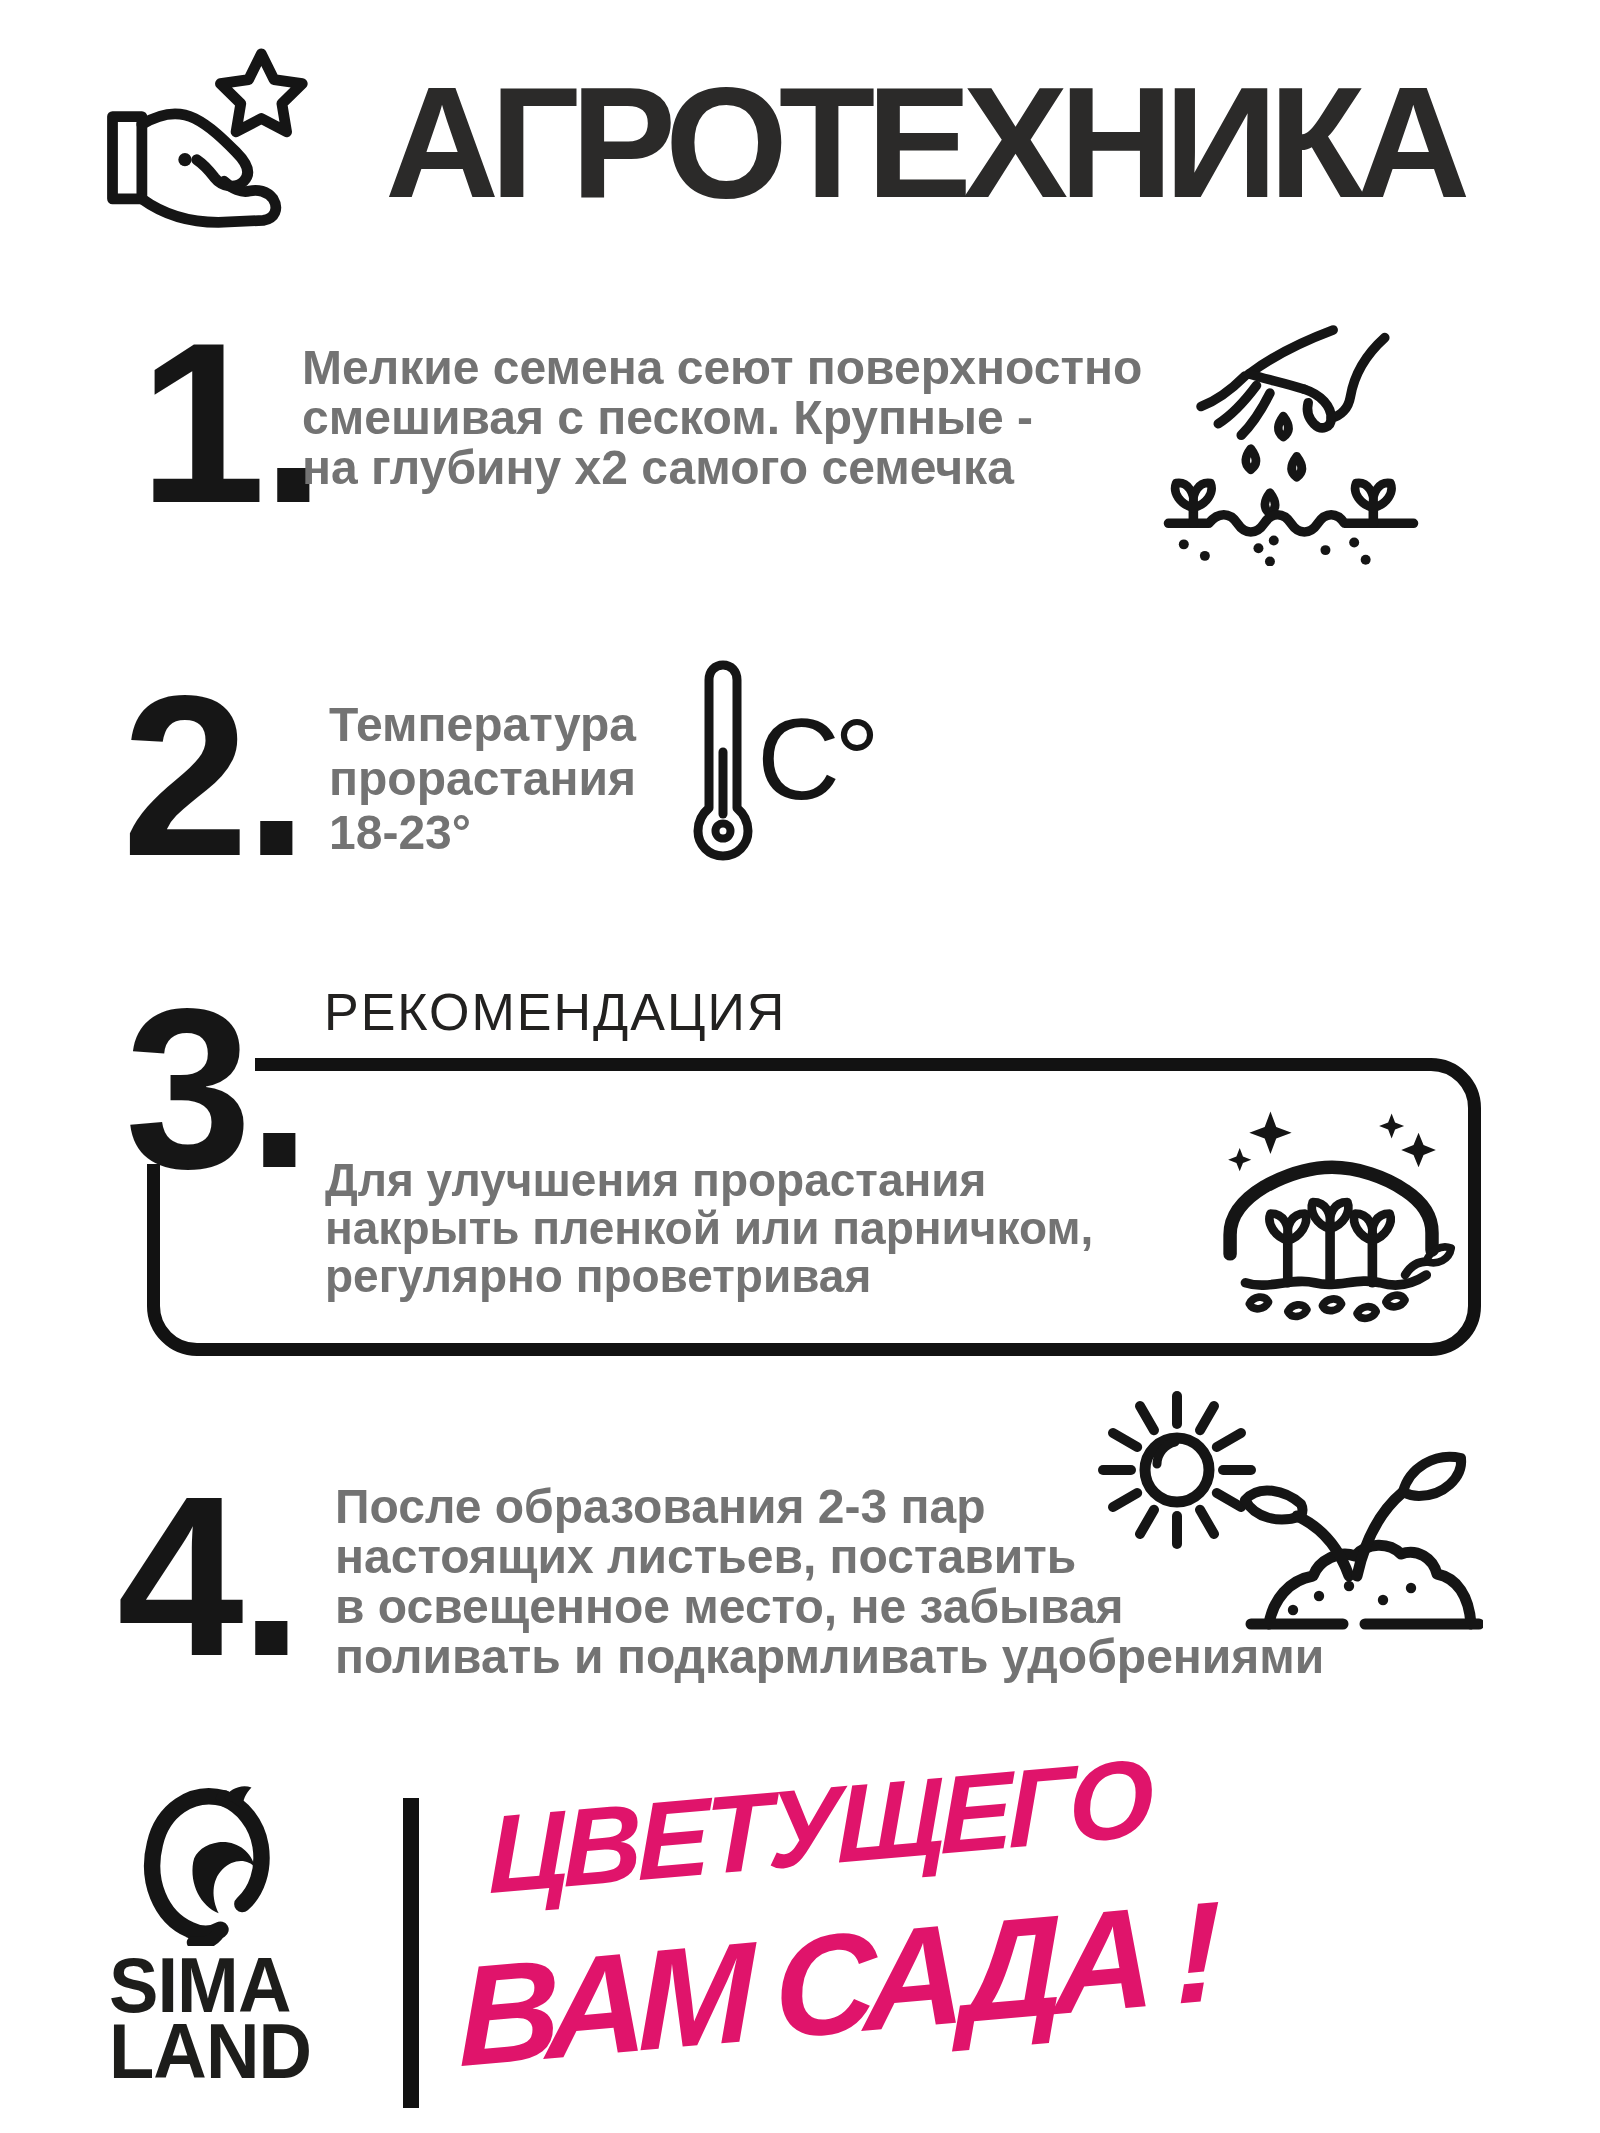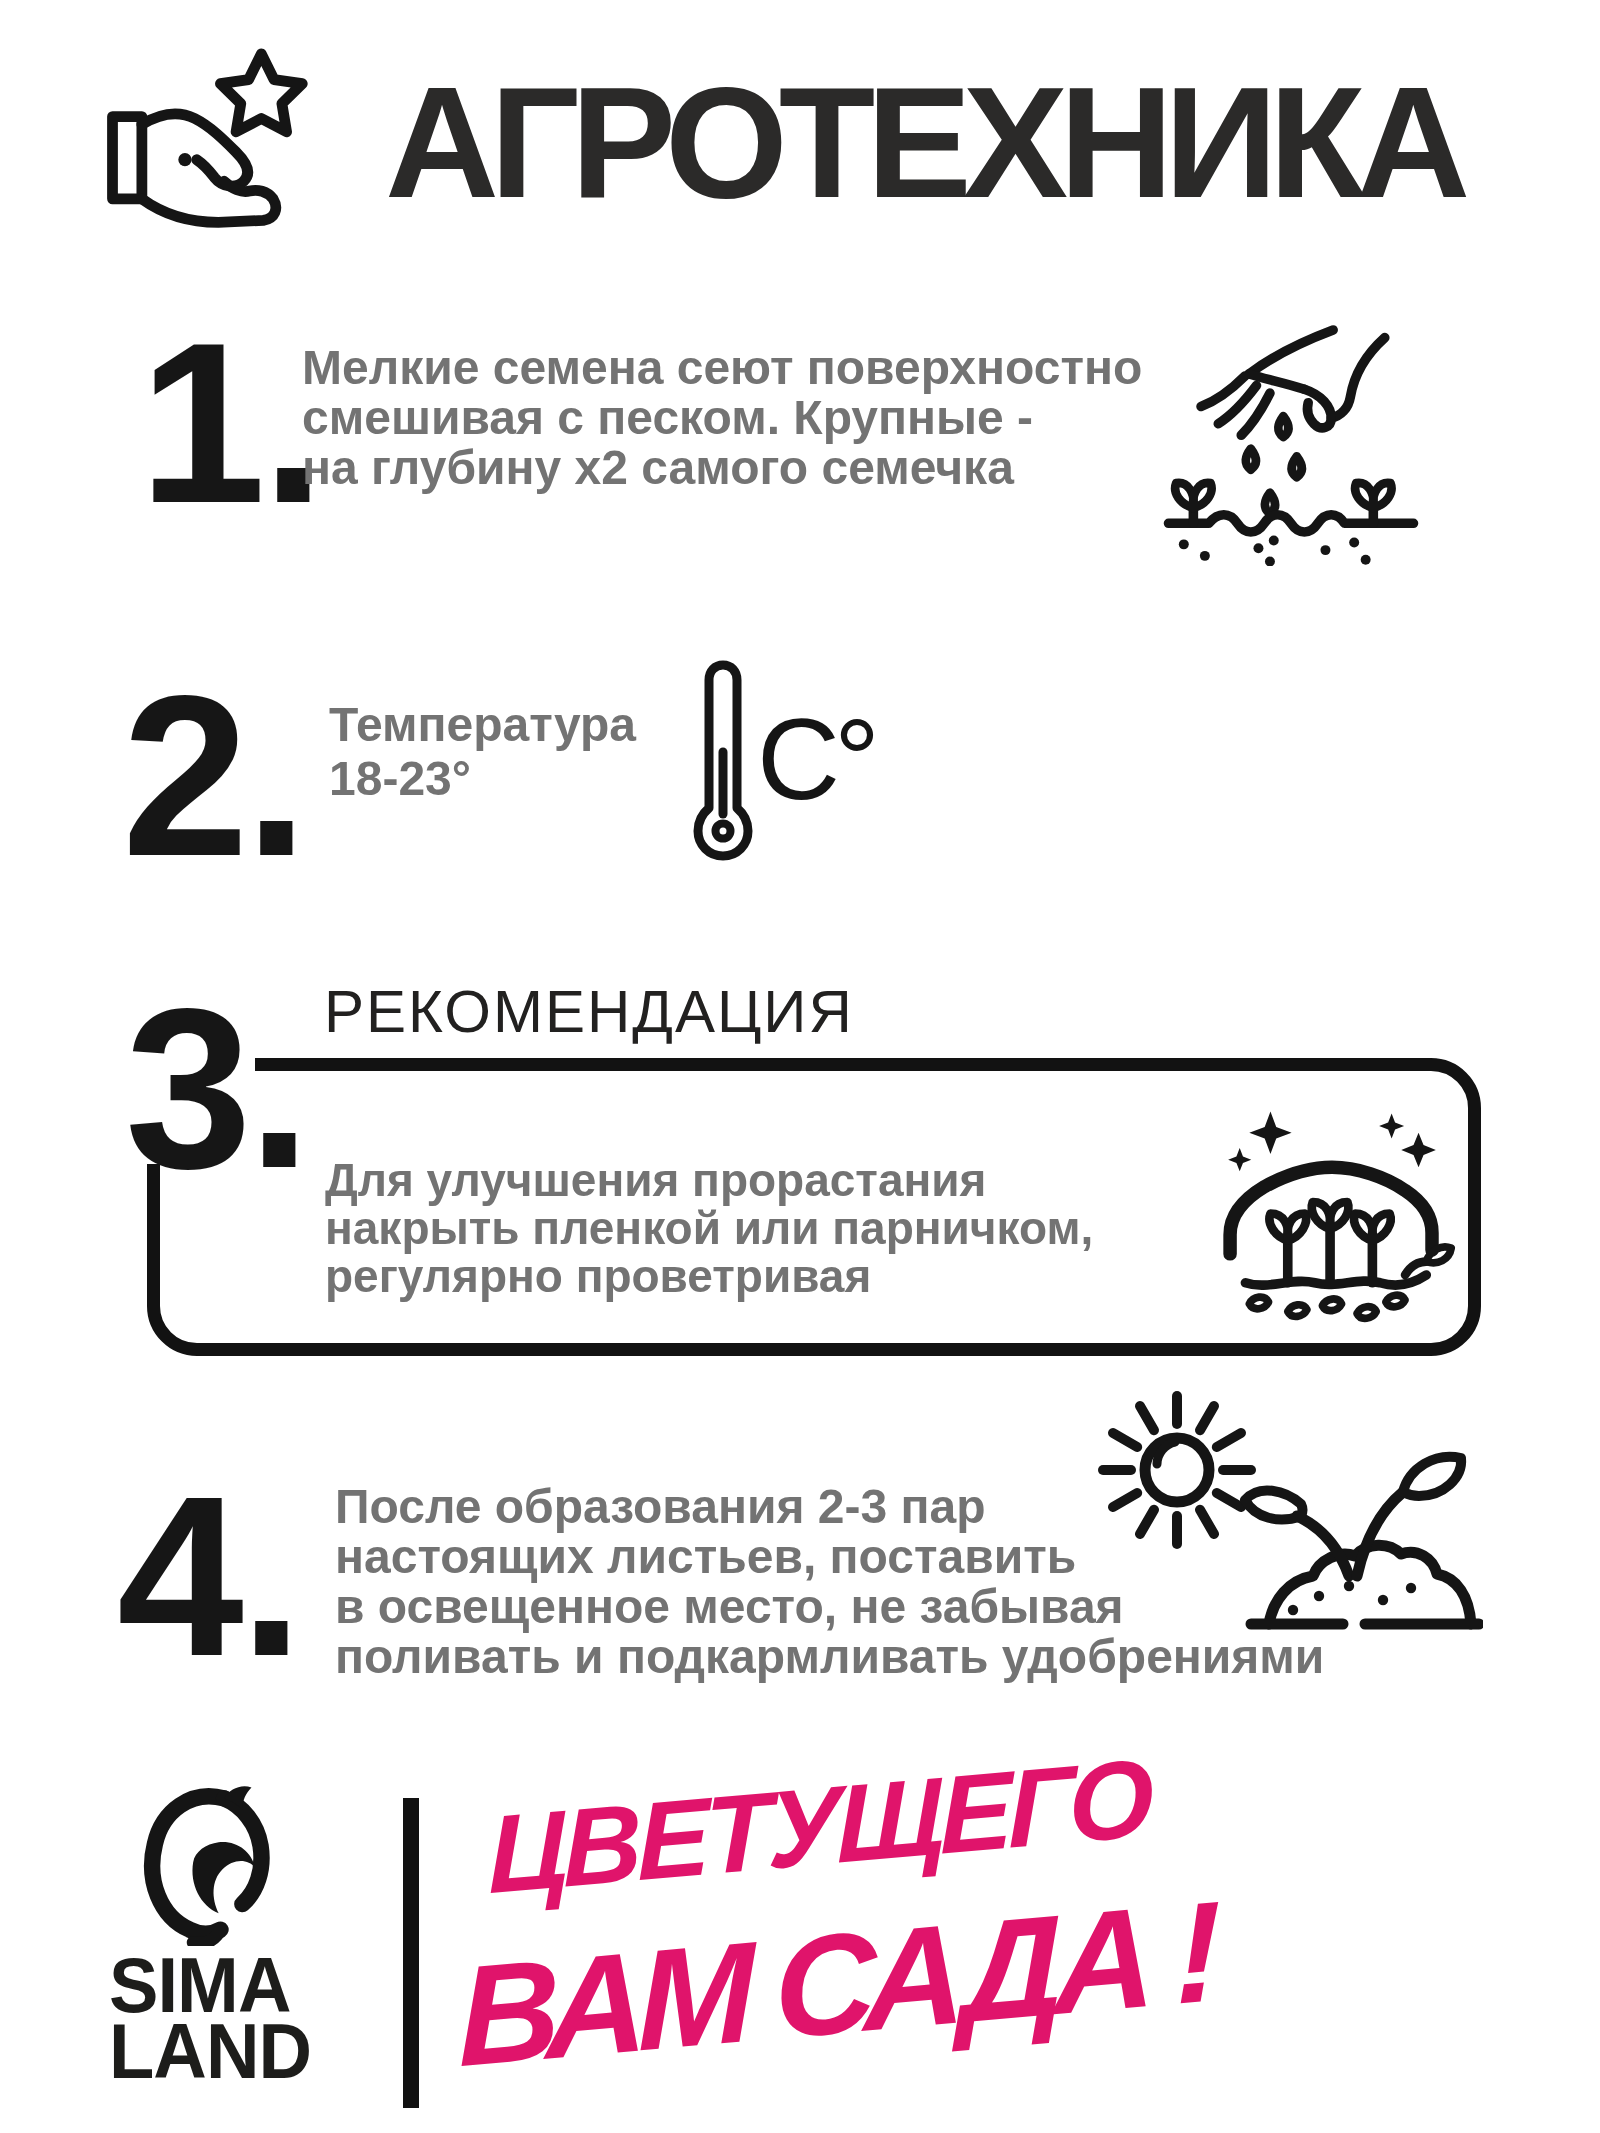--- a/index.html
+++ b/index.html
@@ -4,21 +4,21 @@
 <style>
   html,body{margin:0;padding:0;background:#ffffff;}
   .canvas{position:relative;width:1600px;height:2133px;background:#ffffff;overflow:hidden;
           font-family:"Liberation Sans",sans-serif;color:#2b2a29;margin-left:17px;}
   .abs{position:absolute;}
   .num{font-weight:700;font-size:228px;line-height:228px;color:#161616;letter-spacing:-4px;}
   .body-text{font-size:48px;line-height:50px;font-weight:700;color:#737373;white-space:nowrap;}
   .body-text span{display:block;}
   .s2-text{line-height:54px;}
   .box-text{font-size:46px;line-height:48px;}
-  .heading{font-size:60px;line-height:54px;font-weight:400;letter-spacing:2px;color:#222120;white-space:nowrap;}
+  .heading{font-size:52px;line-height:54px;font-weight:400;letter-spacing:2px;color:#222120;white-space:nowrap;}
   .title{font-size:158px;line-height:160px;font-weight:700;letter-spacing:-9px;color:#2b2a29;white-space:nowrap;}
   .reco-box{border:13px solid #121212;border-radius:50px;background:transparent;}
   .patch{background:#ffffff;}
   .divider{background:#111111;}
   .brand{font-weight:700;font-size:78px;line-height:66px;color:#1d1d1b;letter-spacing:-1px;transform:scaleX(.95);transform-origin:0 0;}
   .slogan{font-style:italic;font-weight:700;color:#e0146b;white-space:nowrap;transform-origin:0 0;}
   .slogan1{font-size:110px;line-height:110px;letter-spacing:-5px;transform:rotate(-5deg) skewX(-4deg);}
   .slogan2{font-size:142px;line-height:142px;letter-spacing:-10px;transform:rotate(-5deg) skewX(-4deg);}
   .c-label{font-size:115px;line-height:118px;font-weight:400;color:#151515;letter-spacing:-6px;}
   svg{display:block;}
@@ -75,20 +75,21 @@
           <circle cx="88" cy="122" r="2.6"></circle>
         <circle cx="103" cy="118" r="2.6"></circle>
           <circle cx="109" cy="127" r="2.6"></circle>
       </g>
     </svg>
   </div>
 
   <div class="abs num" style="left:105px;top:662px;">2.</div>
   <div class="abs body-text s2-text" style="left:312px;top:698px;">
     <span>Температура</span>
+    <span>прорастания</span>
     <span>18-23°</span>
   </div>
   <div class="abs" style="left:676px;top:658px;width:60px;height:212px;">
     <svg viewBox="0 0 60 212" width="60" height="212">
       <path class="stroke" stroke-width="9" d="M44,150 L44,22 C44,13 38,7 30,7 C22,7 16,13 16,22 L16,150 C9,156 5,164 5,173 C5,187 16,198 30,198 C44,198 55,187 55,173 C55,164 51,156 44,150 Z"></path>
       <path class="stroke" stroke-width="9" d="M30,94 L30,156"></path>
       <circle class="stroke" stroke-width="8" cx="30" cy="173" r="7.5"></circle>
     </svg>
   </div>
   <div class="abs c-label" style="left:740px;top:700px;">C°</div>

